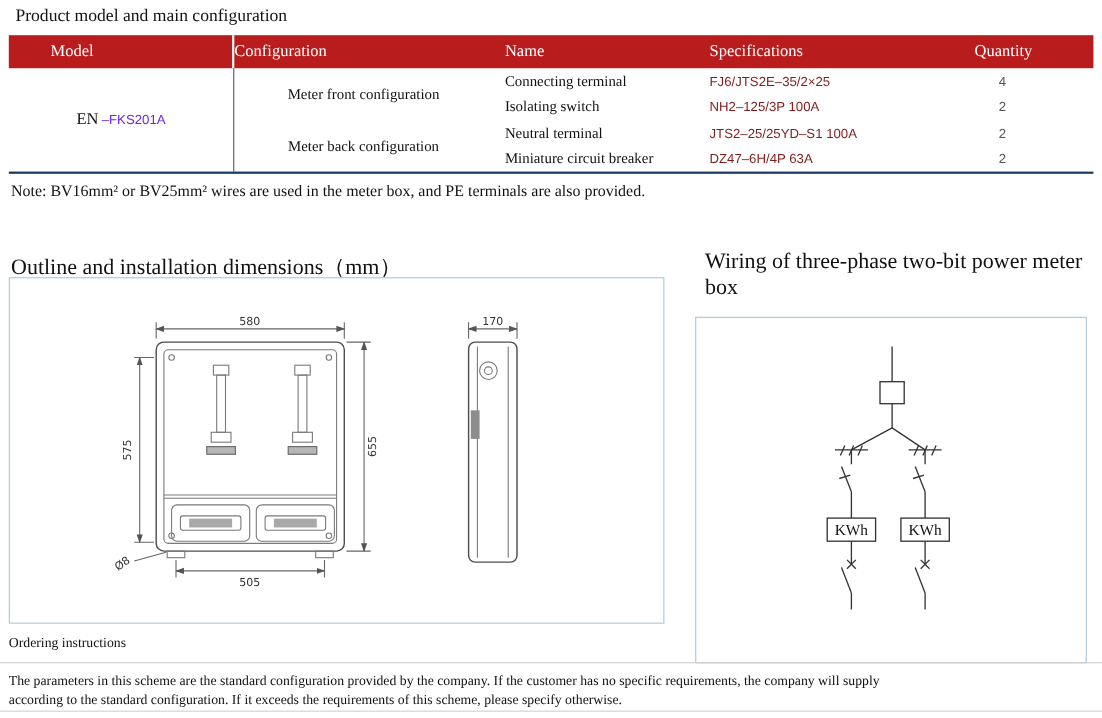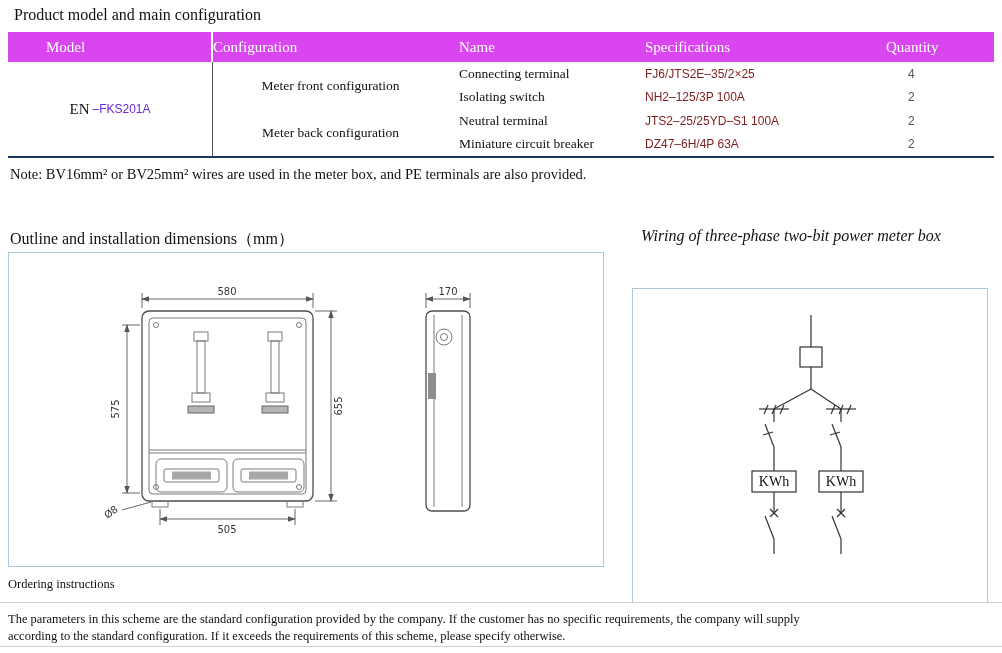--- a/index.html
+++ b/index.html
@@ -1,42 +1,42 @@
 <!DOCTYPE html>
 <html><head>
 <meta charset="utf-8">
 <style>
   html,body{margin:0;padding:0;}
   body{width:1002px;height:653px;background:#fff;font-family:"Liberation Serif",serif;color:#111;position:relative;overflow:hidden;}
 
   .title{position:absolute;left:14px;top:6px;font-size:16px;font-weight:normal;margin:0;}
 
   .spec-table{position:absolute;left:8px;top:32px;width:986px;}
-  .thead{display:grid;grid-template-columns:205px 235px 190px 240px 1fr;height:30px;background:#d946ef;color:#fff;font-size:15px;}
+  .thead{display:grid;grid-template-columns:205px 235px 190px 240px 1fr;height:30px;background:#b91c1c;color:#fff;font-size:15px;}
   .th{display:flex;align-items:center;}
   .th-model{padding-left:38px;border-right:2px solid #fff;}
   .th-config{}
   .th-name{padding-left:11px;}
   .th-spec{padding-left:7px;}
   .th-qty{padding-left:8px;}
   .tbody{display:grid;grid-template-columns:205px 235px 190px 240px 1fr;grid-template-rows:repeat(4,23.5px);border-bottom:2px solid #17375e;}
   .cell{display:flex;align-items:center;}
   .model-cell{justify-content:center;border-right:1px solid #555;}
   .model-prefix{font-size:15px;}
   .model-suffix{font-family:"Liberation Sans",sans-serif;font-size:12px;color:#6d28d9;margin-left:3px;}
   .config-cell{justify-content:center;font-size:13.5px;}
   .name-cell{padding-left:11px;font-size:13.5px;}
   .spec-cell{padding-left:7px;font-family:"Liberation Sans",sans-serif;font-size:12px;color:#7f1d1d;}
   .qty-cell{padding-left:30px;font-family:"Liberation Sans",sans-serif;font-size:12px;color:#555;}
 
   .note{position:absolute;left:10px;top:166px;font-size:14.5px;}
 
-  .sec-title{position:absolute;font-size:16px;font-weight:normal;margin:0;}
+  .sec-title{position:absolute;font-size:20px;font-weight:normal;margin:0;}
   .outline-title{left:10px;top:229px;}
-  .wiring-title{left:641px;top:227px;font-style:italic;}
+  .wiring-title{left:641px;top:227px;}
 
   .panel{position:absolute;top:252px;border:1px solid #a9c7dd;background:#fff;}
   .panel-outline{left:8px;width:594px;height:313px;}
   .panel-wiring{left:632px;width:354px;height:313px;margin-top:36px;}
 
   .ordering-title{position:absolute;left:8px;top:577px;font-size:12.5px;}
   .divider{position:absolute;left:0;width:1002px;border-top:1px solid #cfcfcf;height:0;}
   .divider-top{top:602px;}
   .divider-bottom{top:646px;}
   .footer{position:absolute;left:8px;top:611px;font-size:12.5px;line-height:17px;width:860px;}

